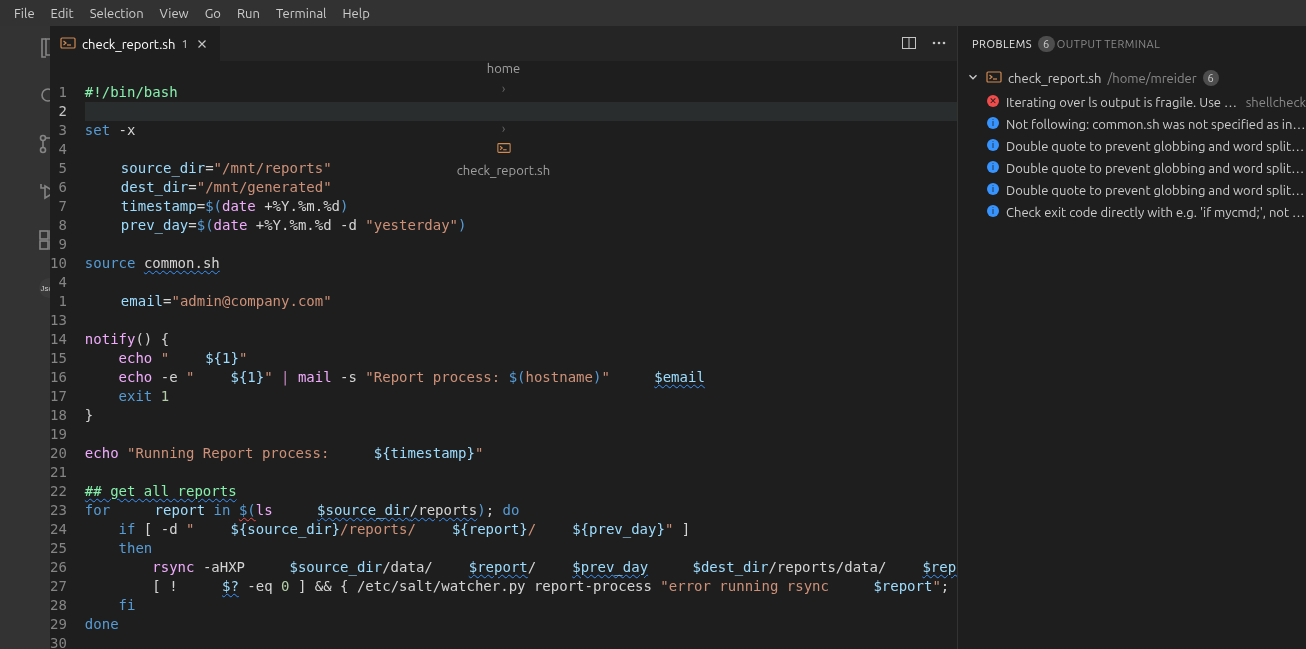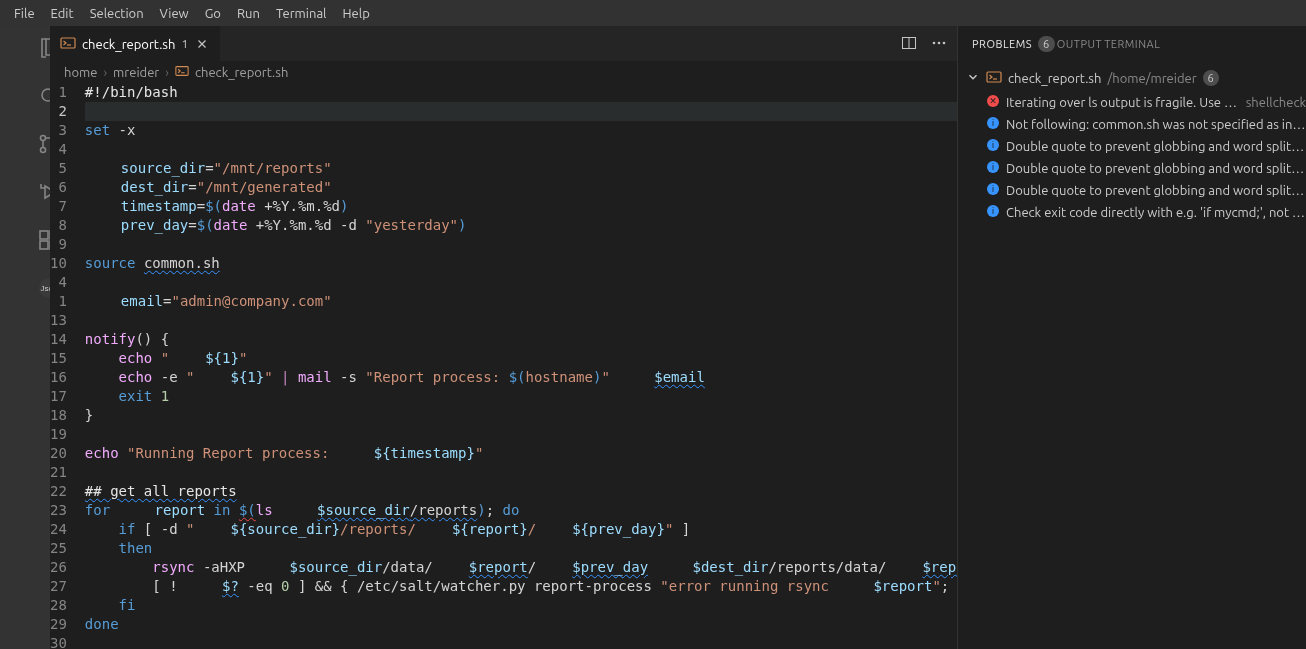--- a/index.html
+++ b/index.html
@@ -12,33 +12,33 @@
   .activitybar .ab-icon svg { width:24px; height:24px; }
   .editor { flex:1; display:flex; flex-direction:column; background:#1e1e1e; min-width:0; }
   .tabbar { height:35px; background:#252526; display:flex; align-items:stretch; }
   .tab { display:flex; align-items:center; gap:6px; padding:0 10px; background:#1e1e1e; border-right:1px solid #252526; color:#fff; font-size:13px; }
   .tab .lang-icon svg{ width:16px;height:16px; }
   .tab .dirty { color:#c5c5c5; font-size:12px; }
   .tab .close { width:16px; height:16px; display:flex; align-items:center; justify-content:center; color:#c5c5c5; border-radius:3px; }
   .tabbar-spacer { flex:1; }
   .tabbar-actions { display:flex; align-items:center; gap:14px; padding:0 10px; color:#c5c5c5; }
   .tabbar-actions svg{width:16px;height:16px;}
-  .breadcrumbs { height:22px; display:flex; align-items:center; gap:6px; padding:0 14px; font-size:13px; color:#a0a0a0; background:#1e1e1e; }
+  .breadcrumbs { height:22px; display:flex; align-items:center; gap:6px; padding:0 0; font-size:13px; color:#a0a0a0; background:#1e1e1e;flex-direction:column; }
   .breadcrumbs .sep { color:#666; }
   .breadcrumbs .lang-icon svg{width:14px;height:14px;}
   .codewrap { flex:1; display:flex; position:relative; font-family:"DejaVu Sans Mono","Menlo","Consolas",monospace; font-size:14px; line-height:19px; overflow:hidden; }
   .gutter { width:58px; text-align:right; padding-right:18px; color:#858585; user-select:none; padding-top:0; }
   .gutter div{height:19px;}
   .gutter .cur{color:#c6c6c6;}
   .code { flex:1; white-space:pre; color:#d4d4d4; position:relative; }
   .code-row{height:19px;}
   .code-row.cur{background:#2a2d2e;}
   .minimap { width:14px; background:#1e1e1e; position:relative; }
   .minimap .mk{position:absolute;right:2px;width:6px;height:4px;}
-  .cmt{color:#e5e5e5;}
+  .cmt{color:#86efac;}
   .kw{color:#569cd6;}
   .str{color:#ce9178;}
   .num{color:#b5cea8;}
   .var{color:#9cdcfe;margin-left:36px;}
   .fn{color:#f0abfc;}
   .op{color:#d4d4d4;}
   .wavy-blue{ text-decoration:underline wavy #3794ff 1px; text-underline-offset:2px;}
   .wavy-red{ text-decoration:underline wavy #f14c4c 1px; text-underline-offset:2px;}
   .pipe{color:#c586c0;}
   .panel { width:349px; background:#1e1e1e; border-left:1px solid #333; display:flex; flex-direction:column; overflow:hidden;}

